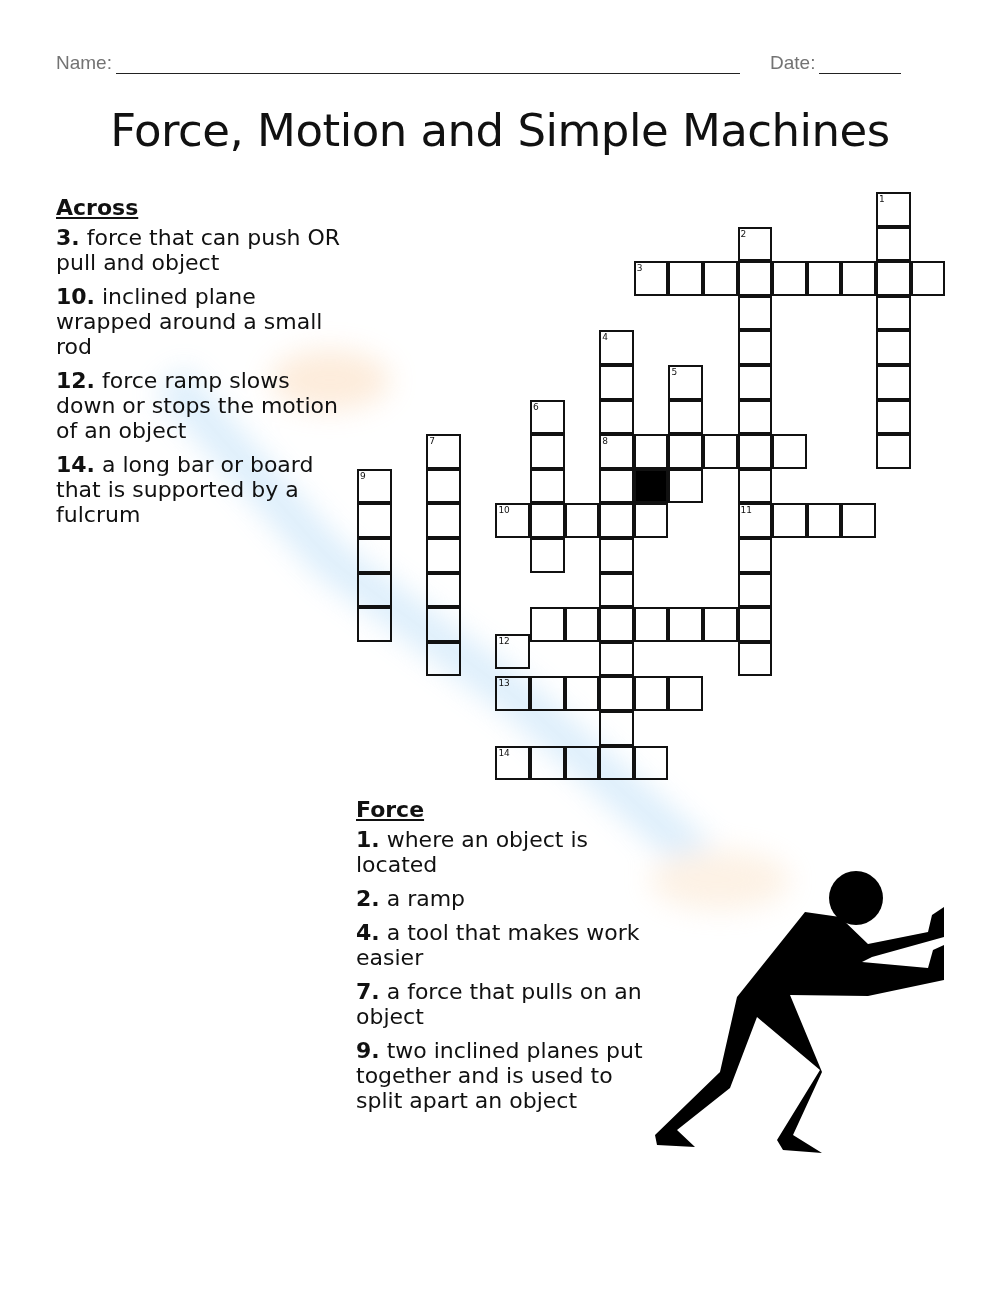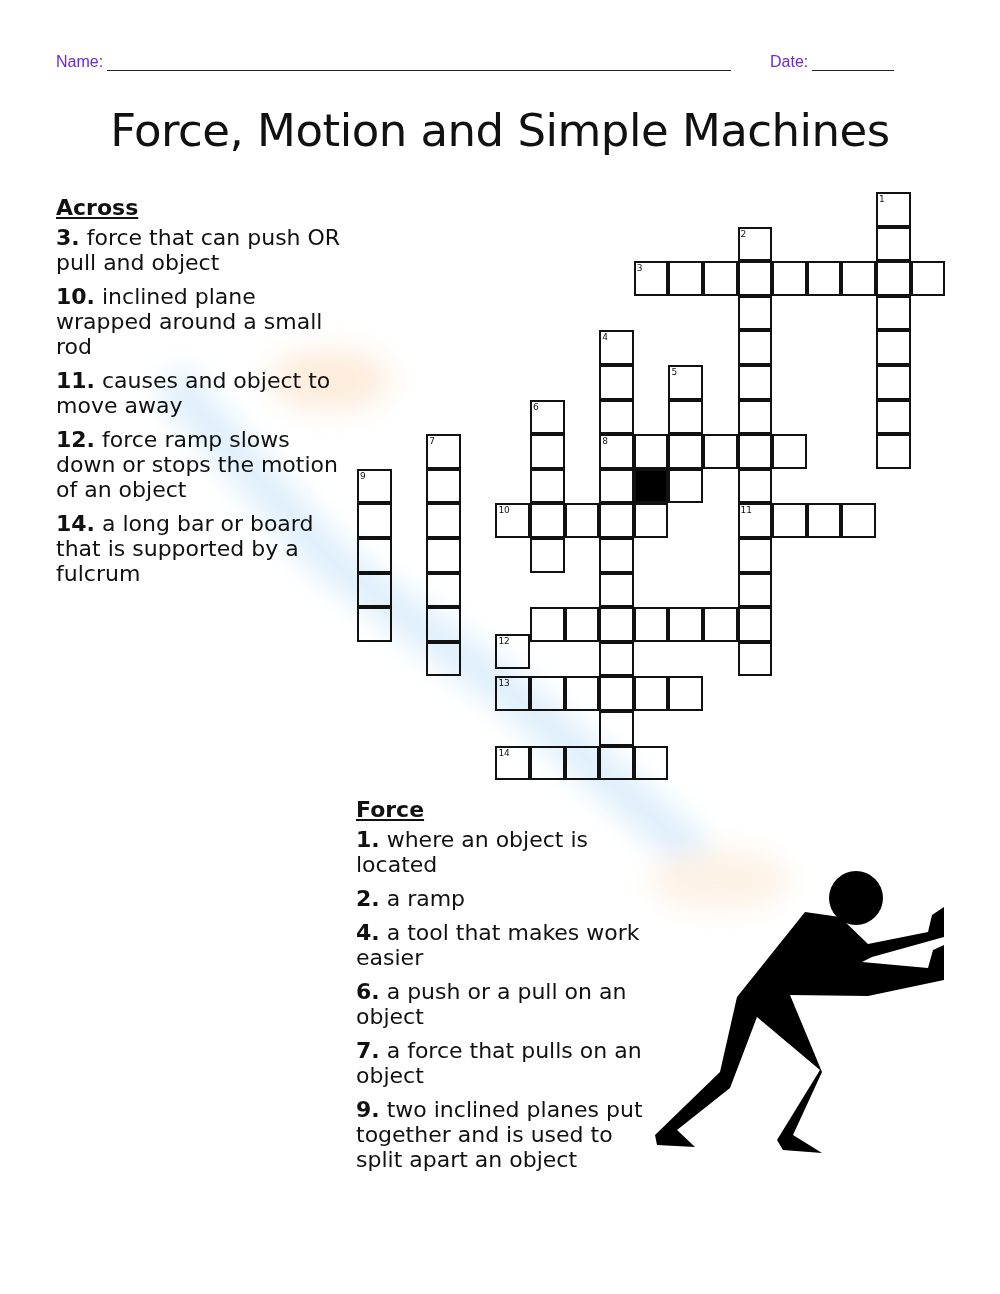--- a/index.html
+++ b/index.html
@@ -1,18 +1,18 @@
 <!DOCTYPE html>
 <html><head>
 <meta charset="utf-8">
 <style>
   html, body { margin:0; padding:0; background:#ffffff; }
   body { width:1000px; height:1294px; position:relative; overflow:hidden; font-family:"DejaVu Sans", sans-serif; color:#111; }
   .watermark { position:absolute; pointer-events:none; }
-  .header-line { position:absolute; top:52px; font-family:"Liberation Sans", sans-serif; font-size:16px; color:#6d28d9; }
+  .header-line { position:absolute; top:52px; font-family:"Liberation Sans", sans-serif; font-size:19px; color:#737373; }
   .name-label { left:56px; }
   .date-label { left:770px; }
   .blank { display:inline-block; border-bottom:1.5px solid #222; vertical-align:bottom; height:18px; margin-left:4px; }
   .title { position:absolute; top:104px; left:0; width:1000px; text-align:center; font-family:"DejaVu Sans", sans-serif; font-size:45px; font-weight:normal; letter-spacing:-0.5px; color:#111; }
   .clue-block { position:absolute; font-size:22px; line-height:25px; color:#111; }
   .clue-block .heading { font-weight:bold; text-decoration:underline; margin-bottom:5px; }
   .clue { margin-bottom:9px; }
   .clue .num { font-weight:bold; }
   .across { left:56px; top:195px; width:295px; }
   .down { left:356px; top:797px; width:290px; }
@@ -43,31 +43,29 @@
 <div class="header-line date-label">
   <span>Date:</span><span class="blank" style="width:82px;"></span>
 </div>
 
 <div class="title">Force, Motion and Simple Machines</div>
 
 <div class="clue-block across">
   <div class="heading">Across</div>
   <div class="clue"><span class="num">3.</span> <span>force that can push OR pull and object</span></div>
   <div class="clue"><span class="num">10.</span> <span>inclined plane wrapped around a small rod</span></div>
-  <div class="clue"><span class="num">11.</span> <span>causes and object to move away</span></div>
   <div class="clue"><span class="num">12.</span> <span>force ramp slows down or stops the motion of an object</span></div>
   <div class="clue"><span class="num">14.</span> <span>a long bar or board that is supported by a fulcrum</span></div>
 </div>
 
 <div class="clue-block down">
   <div class="heading">Force</div>
   <div class="clue"><span class="num">1.</span> <span>where an object is located</span></div>
   <div class="clue"><span class="num">2.</span> <span>a ramp</span></div>
   <div class="clue"><span class="num">4.</span> <span>a tool that makes work easier</span></div>
-  <div class="clue"><span class="num">6.</span> <span>a push or a pull on an object</span></div>
   <div class="clue"><span class="num">7.</span> <span>a force that pulls on an object</span></div>
   <div class="clue"><span class="num">9.</span> <span>two inclined planes put together and is used to split apart an object</span></div>
 </div>
 
 <div id="grid">
     <div class="cell" style="left: 876px; top: 192px;">
       <span class="cnum">1</span>
     </div>
     <div class="cell" style="left: 876px; top: 226.6px;"></div>
     <div class="cell" style="left: 876px; top: 261.2px;"></div>

